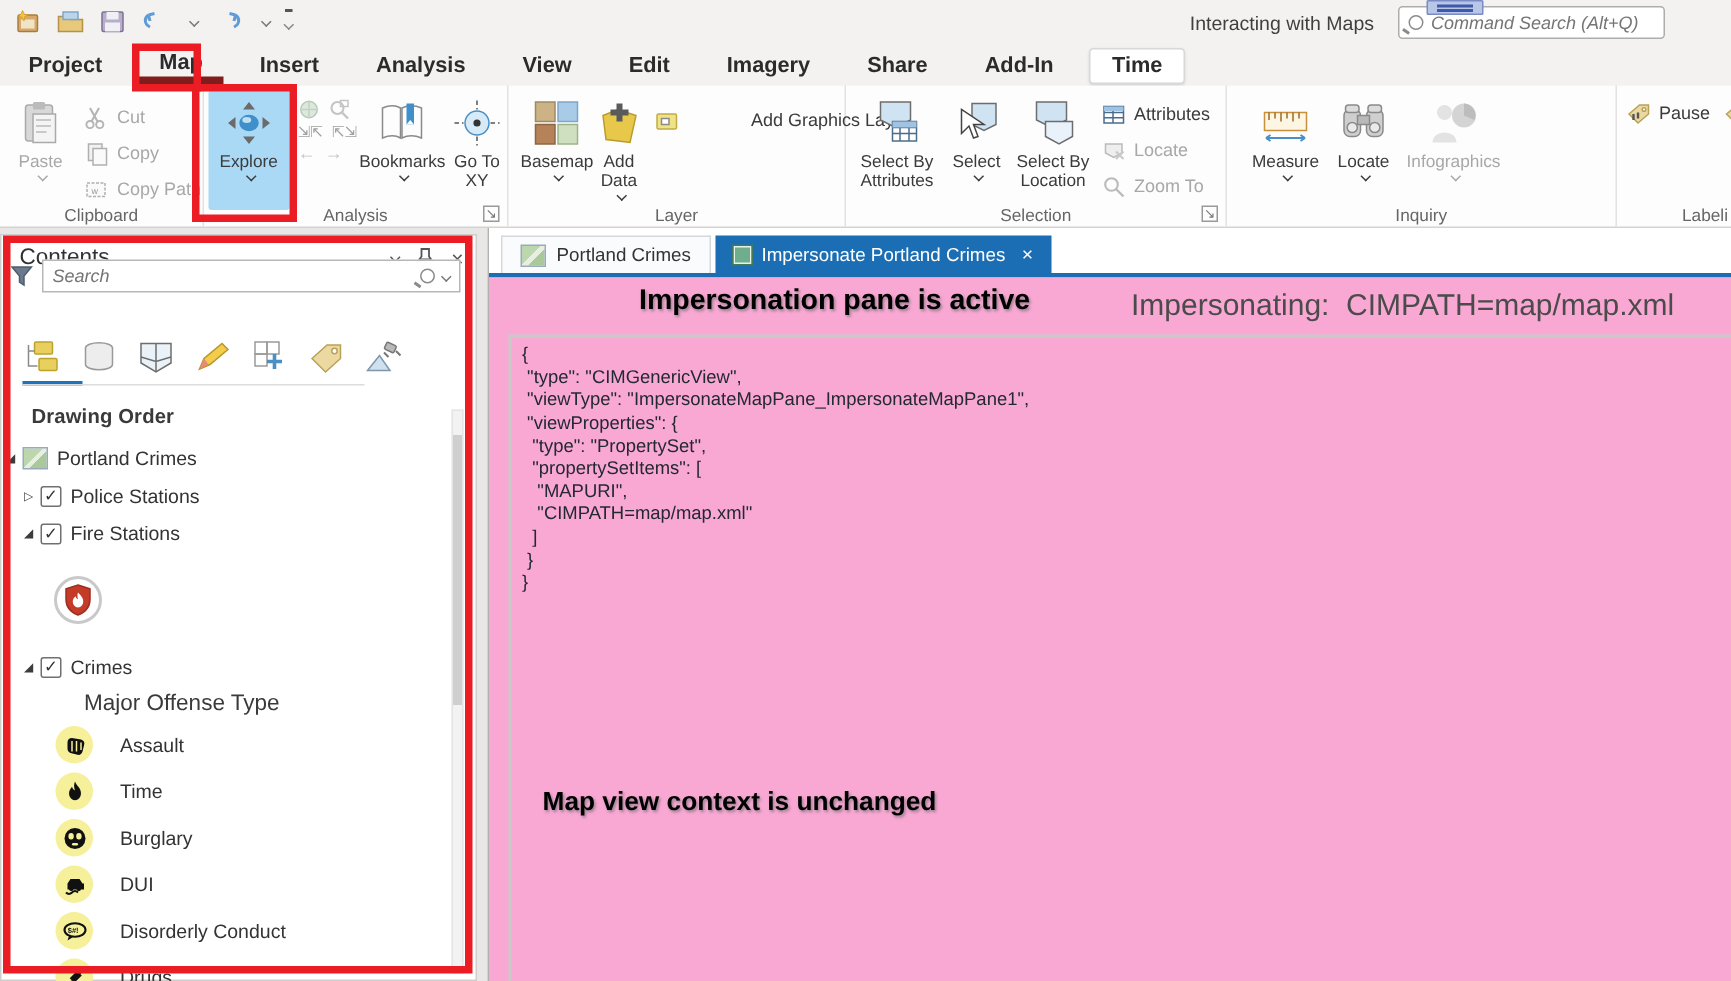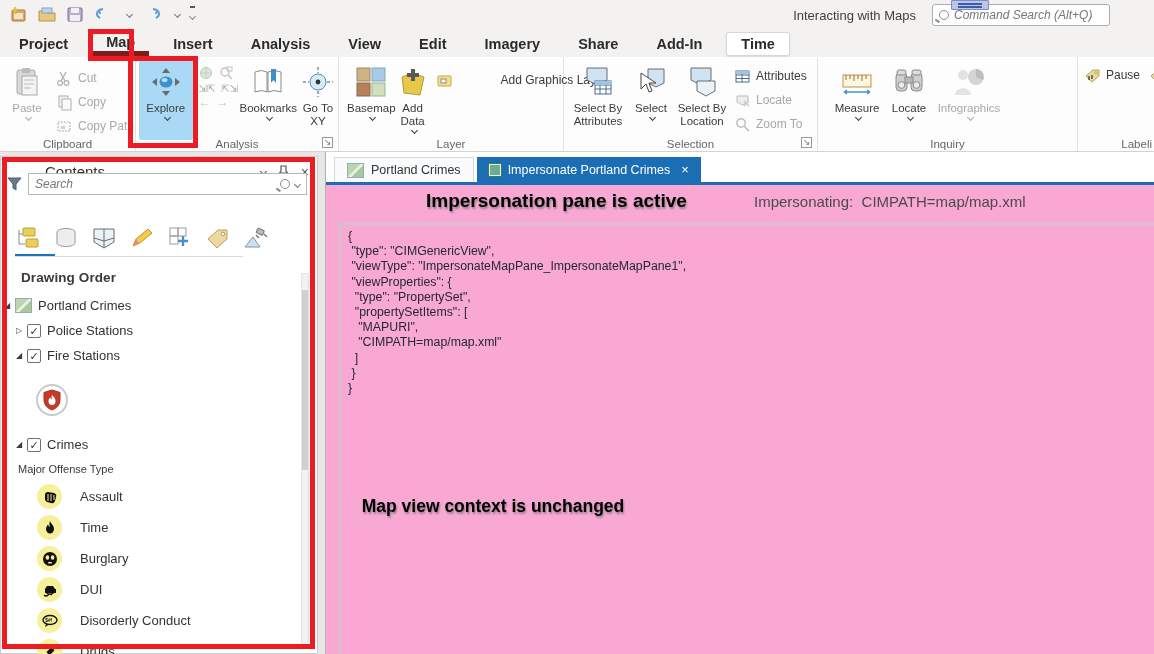--- a/index.html
+++ b/index.html
@@ -43,59 +43,59 @@
   .explore-hl { background:#a9d9f5; border-radius:2px; }
   .minigrid { display:flex; flex-direction:column; justify-content:flex-start; padding-top:6px; gap:3px; font-size:11px; color:#b0b0b0; }
   .minigrid .row { display:flex; gap:6px; line-height:11px; }
 
   
   .main { position:absolute; top:152px; left:0; right:0; bottom:0; background:#e9e7e6; }
 
   
   .cpane { position:absolute; left:0; top:4px; width:318px; bottom:0; background:#fff; border:1px solid #d0cecd; }
   .cpane-header { position:absolute; top:6px; left:12px; right:8px; display:flex; align-items:center; }
-  .cpane-title { font-size:15px; color:#323232; flex:1;margin-left:32px; }
+  .cpane-title { font-size:15px; color:#323232; flex:1; }
   .cpane-hicons { display:flex; gap:12px; align-items:center; color:#555; }
   .srow { position:absolute; top:16px; left:6px; right:10px; height:22px; display:flex; align-items:center; gap:6px; }
   .searchbox { flex:1; height:22px; border:1px solid #b9b7b5; background:#fff; display:flex; align-items:center; padding:0 6px; }
   .searchbox input { border:none; outline:none; flex:1; font-style:italic; font-size:12px; color:#8a8a8a; font-family:"Liberation Sans",sans-serif; }
   .ctoolbar { position:absolute; top:66px; left:14px; right:10px; height:30px; display:flex; gap:12px; align-items:center; }
   .ct-ic { width:26px; height:24px; position:relative; }
   .ct-underline { position:absolute; top:97px; left:14px; width:40px; height:3px; background:#1e73be; }
   .ct-line { position:absolute; top:99px; left:14px; width:228px; height:1px; background:#dcdcdc; }
   .dorder { position:absolute; top:113px; left:20px; font-size:13.5px; color:#3a3a3a; font-weight:bold; letter-spacing:.1px; }
   .tree { position:absolute; top:136px; left:0; right:16px; font-size:13px; color:#333; }
   .trow { display:flex; align-items:center; height:25px; }
   .expander { width:12px; text-align:center; font-size:8px; color:#444; flex:none; }
   .expander.open { color:#3c3c3c; }
   .cbox { width:14px; height:14px; border:1px solid #707070; border-radius:2px; margin:0 6px 0 2px; text-align:center; line-height:13px; font-size:11px; color:#333; flex:none; background:#fff; }
   .mapthumb { width:17px; height:15px; border:1px solid #9ab; background:linear-gradient(135deg,#bcd6ad 0 45%, #e7efe0 45% 60%, #a9c99a 60%); margin:0 6px 0 2px; flex:none; }
-  .legend-head { padding-left:17px; height:24px; line-height:24px; font-size:11px; color:#3a3a3a; }
+  .legend-head { padding-left:55px; height:24px; line-height:24px; font-size:15px; color:#3a3a3a; }
   .leg-row { display:flex; align-items:center; height:31px; padding-left:36px; gap:18px; }
   .leg-ic { width:25px; height:25px; border-radius:50%; background:#f6f09b; position:relative; flex:none; display:flex; align-items:center; justify-content:center; }
   .cscroll { position:absolute; right:8px; top:116px; bottom:4px; width:8px; background:#f2f2f2; border:1px solid #e4e4e4; }
   .cscroll .thumb { position:absolute; top:16px; left:0; right:0; height:180px; background:#cfcfcf; }
 
   
   .varea { position:absolute; left:325px; top:0; right:0; bottom:0; background:#fff; border-left:1px solid #b3b1af; }
   .vtabs { position:absolute; top:5px; left:8px; height:25px; display:flex; gap:3px; }
   .vtab { display:flex; align-items:center; gap:7px; padding:0 12px; font-size:12.5px; }
   .vtab.inactive { background:#fafbfc; border:1px solid #d5d9dd; border-bottom:none; color:#333; }
   .vtab.active { background:#1b6eb4; color:#fff; }
   .vtab .close-x { font-size:13px; margin-left:4px; }
   .greensq { width:12px; height:12px; border:1.5px solid #e8f0ea; background:#6fae8d; outline:1px solid #3f7a5e; }
   .blueline { position:absolute; top:30px; left:0; right:0; height:3px; background:#1b6eb4; }
   .vcontent { position:absolute; top:33px; left:0; right:0; bottom:0; background:#f9a8d4; }
   .stamp { font-weight:bold; color:#000; text-shadow:1px 1.5px 2px rgba(110,110,110,.7); font-family:"Liberation Sans",sans-serif; }
   .anno-top { position:absolute; left:100px; top:5px; font-size:19px; }
-  .imp-label { position:absolute; left:428px; top:8px; font-size:15px; color:#4b4b4b; white-space:pre; }
+  .imp-label { position:absolute; left:428px; top:8px; font-size:20px; color:#4b4b4b; white-space:pre; }
   .hline { position:absolute; top:38px; left:13px; right:0; height:2px; background:#c9c9c9; }
   .vline { position:absolute; top:38px; left:13px; bottom:0; width:2px; background:#c9c9c9; }
   .codepre { position:absolute; left:22px; top:44px; font-family:"Liberation Sans",sans-serif; font-size:12.3px; line-height:15.2px; color:#232832; white-space:pre; }
-  .anno-bottom { position:absolute; left:32px; top:310px; width:270px; text-align:center; font-size:17.5px; line-height:23px; }
+  .anno-bottom { position:absolute; left:32px; top:338px; width:270px; text-align:center; font-size:17.5px; line-height:23px; }
 
   
   .redbox { position:absolute; border:5px solid #ec1c24; z-index:60; pointer-events:none; }
   #rb-map { left:88px; top:29px; width:46px; height:32px; }
   #rb-explore { left:128px; top:56px; width:70px; height:92px; }
   #rb-contents { left:2px; top:157px; width:313px; height:492px; }
 
   svg { display:block; }
 </style>
 </head>

